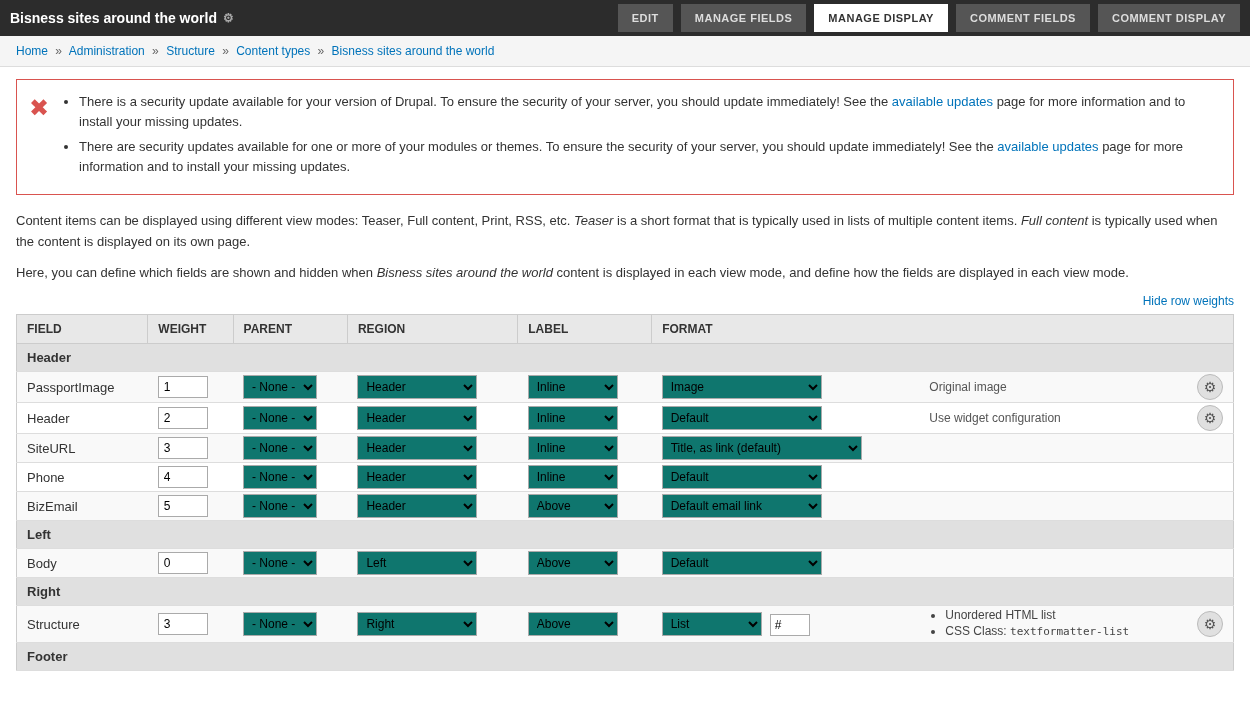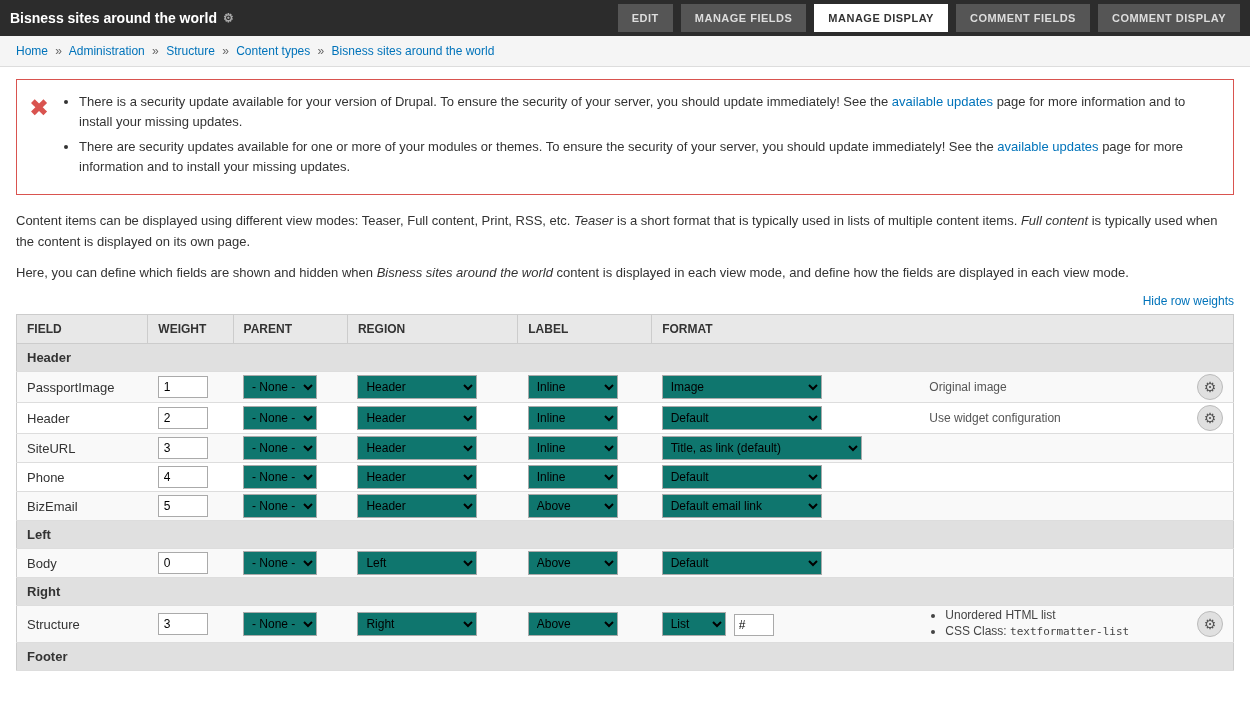--- a/index.html
+++ b/index.html
@@ -160,21 +160,21 @@
     .region-select {
       width: 120px;
     }
     .label-select {
       width: 90px;
     }
     .format-select {
       width: 160px;
     }
     .format-select-sm {
-      width: 64px;
+      width: 100px;
     }
     .text-input-sm {
       width: 40px;
       padding: 3px 4px;
       border: 1px solid #aaa;
       font-size: 12px;
     }
 
     
     .format-note {

